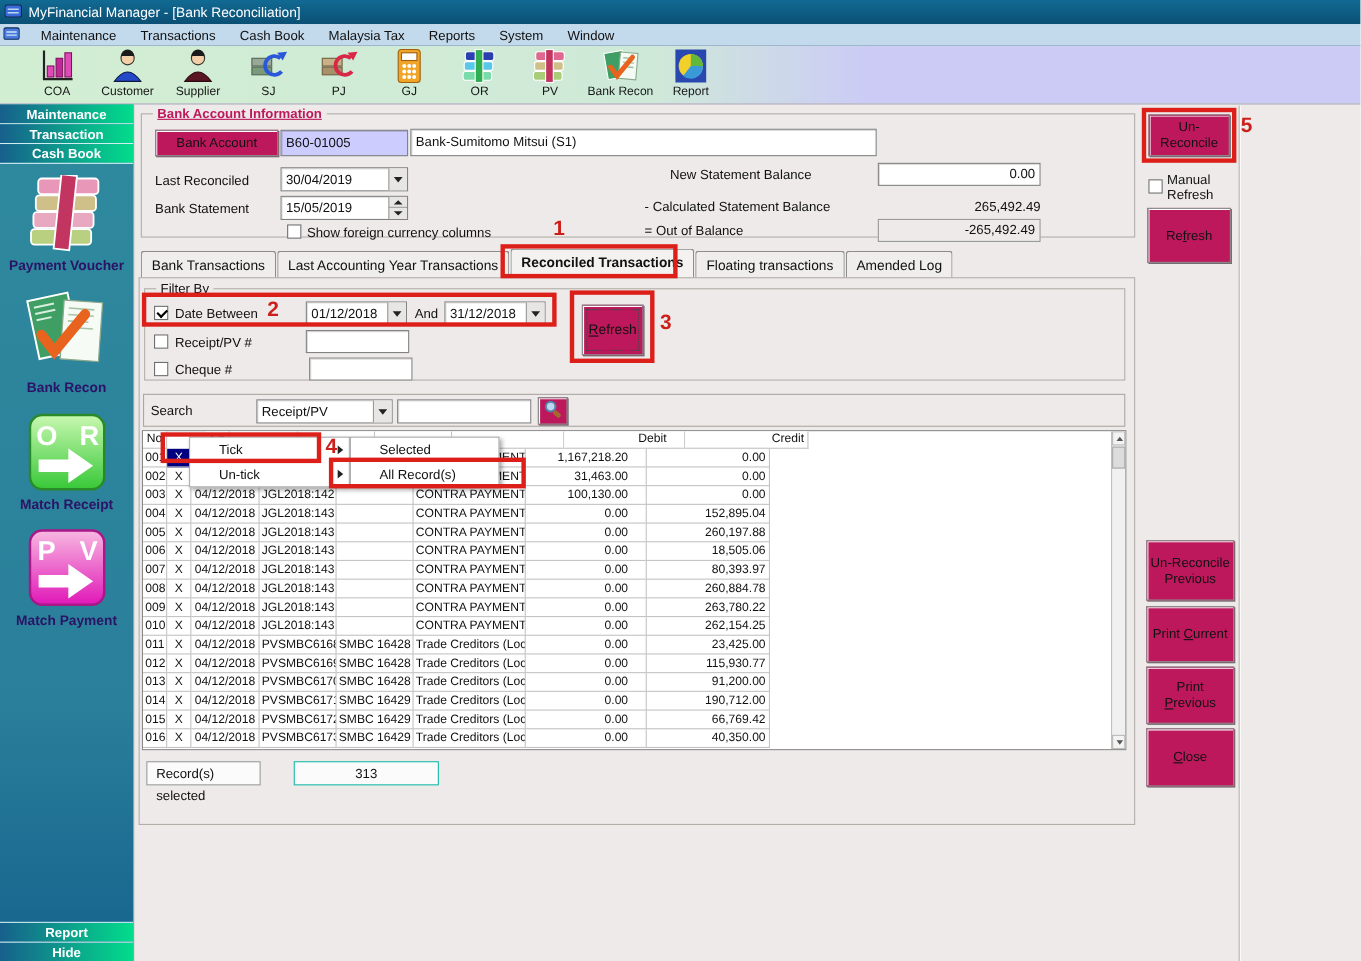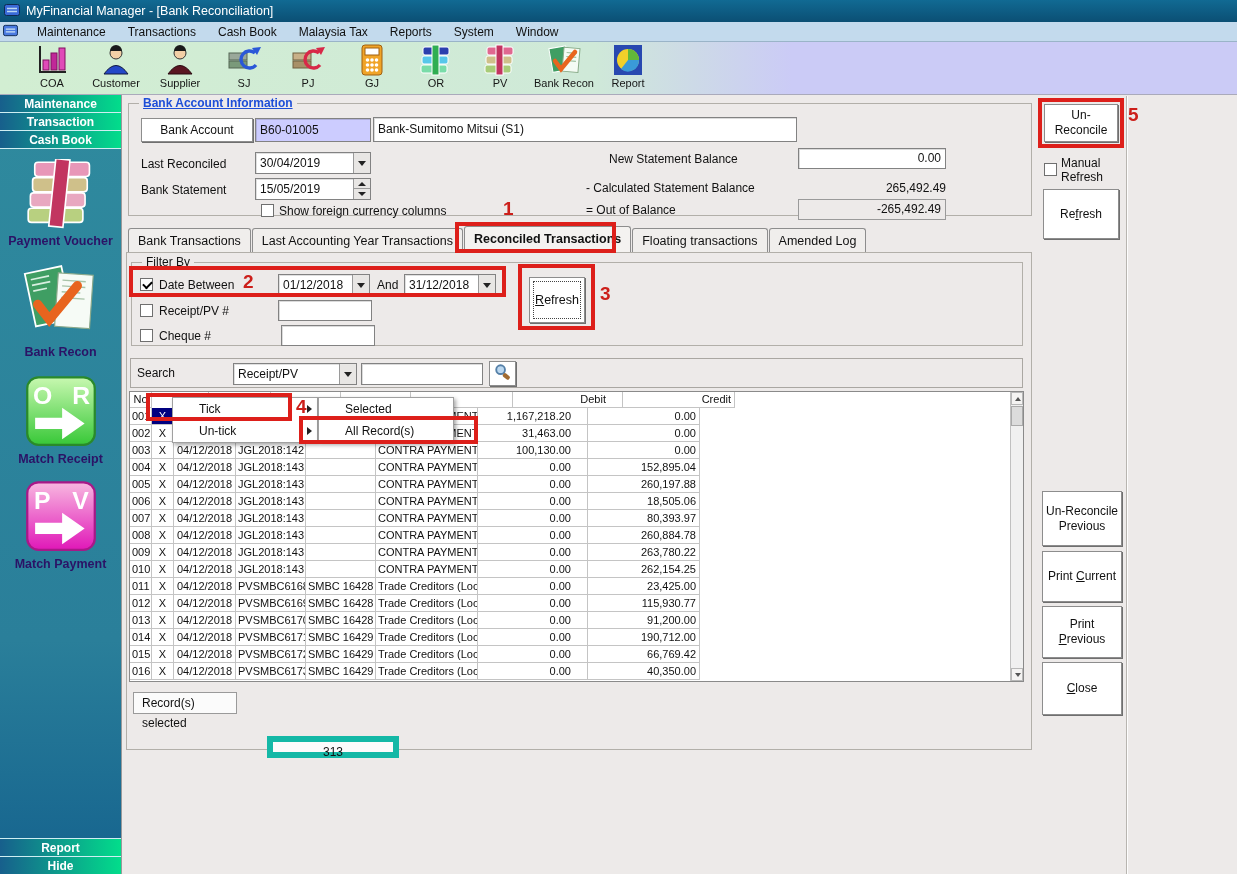--- a/index.html
+++ b/index.html
@@ -21,21 +21,21 @@
 
   
   #sidebar { position:absolute; left:0; top:95px; width:122px; height:779px; background:linear-gradient(180deg,#2f8a9e 0%,#2a7f9a 70%,#15638e 100%); border-right:1px solid #9a9a9a; }
   .side-header { height:18px; line-height:18px; text-align:center; color:#fff; font-weight:bold; font-size:12px; background:linear-gradient(90deg,#175f8c 0%,#02dd8b 100%); border-bottom:1px solid #cfeef2; cursor:pointer; }
   .side-item { display:flex; flex-direction:column; align-items:center; cursor:pointer; }
   .side-item .lbl { color:#2b1366; font-weight:bold; font-size:12.5px; margin-top:2px; white-space:nowrap; }
   #side-footer { position:absolute; left:0; bottom:0; width:100%; }
   .side-footer-bar { height:18px; line-height:18px; text-align:center; color:#fff; font-weight:bold; font-size:12px; background:linear-gradient(90deg,#175f8c 0%,#02dd8b 100%); border-top:1px solid #cfeef2; cursor:pointer; }
 
   
-  .btn3d { background:#ffffff; border:1px solid #8d8d8d; box-shadow:inset 1px 1px 0 #ffffff, 1px 1px 0 #6f6f6f; text-align:center; color:#111; cursor:pointer; }
+  .btn3d { background:#be185d; border:1px solid #8d8d8d; box-shadow:inset 1px 1px 0 #ffffff, 1px 1px 0 #6f6f6f; text-align:center; color:#111; cursor:pointer; }
   .inset { background:#fff; border:1px solid #828282; box-shadow:inset 1px 1px 0 rgba(0,0,0,.14); }
   .flat-sunken { background:#edeae9; border:1px solid #9a9a9a; }
   .cb { position:absolute; width:13px; height:13px; background:#fff; border:1px solid #6f6f6f; cursor:pointer; }
   .cb.checked::after { content:""; position:absolute; left:2px; top:2px; width:7px; height:4px; border-left:2px solid #000; border-bottom:2px solid #000; transform:rotate(-45deg); }
   .combo { position:absolute; background:#fff; border:1px solid #828282; box-shadow:inset 1px 1px 0 rgba(0,0,0,.12); }
   .combo .val { position:absolute; left:4px; top:0; right:18px; line-height:20px; font-size:12px; overflow:hidden; white-space:nowrap; }
   .combo .drop { position:absolute; right:0; top:0; bottom:0; width:17px; background:#e8e6e4; border-left:1px solid #9a9a9a; cursor:pointer; }
   .combo .drop::after { content:""; position:absolute; left:4px; top:8px; border-left:4px solid transparent; border-right:4px solid transparent; border-top:5px solid #222; }
   .spin-btn { position:absolute; right:0; width:17px; height:50%; background:#e8e6e4; border-left:1px solid #9a9a9a; cursor:pointer; }
   .spin-btn.up { top:0; border-bottom:1px solid #9a9a9a; }
@@ -306,21 +306,21 @@
       <span class="lbl">Match Payment</span>
     </div>
 
     <div id="side-footer">
       <div class="side-footer-bar">Report</div>
       <div class="side-footer-bar">Hide</div>
     </div>
   </div>
 
   <div class="fieldset" style="left:128px; top:103px; width:904px; height:113px;">
-    <span class="legend" style="color:#1d4ed8; font-weight:bold; text-decoration:underline;">Bank Account Information</span>
+    <span class="legend" style="color:#be185d; font-weight:bold; text-decoration:underline;">Bank Account Information</span>
 
     <button class="btn3d" style="position:absolute; left:12px; top:14px; width:112px; height:24px; font-size:12px;">Bank Account</button>
     <div class="inset" style="position:absolute; left:126px; top:14px; width:116px; height:24px; background:#ccccff; line-height:22px; padding-left:4px; font-size:12px;">B60-01005</div>
     <div class="inset" style="position:absolute; left:244px; top:13px; width:424px; height:25px; line-height:23px; padding-left:4px; font-size:12px;">Bank-Sumitomo Mitsui (S1)</div>
 
     <span class="lab" style="left:12px; top:53px;">Last Reconciled</span>
     <div class="combo" style="left:126px; top:48px; width:116px; height:22px;">
       <span class="val">30/04/2019</span>
       <span class="drop"></span>
     </div>
@@ -570,21 +570,21 @@
         </div>
       </div>
     <div id="vscroll">
       <span class="sb-arrow up"></span>
       <div id="sb-thumb"></div>
       <span class="sb-arrow dn"></span>
     </div>
   </div>
 
   <div style="position:absolute; left:133px; top:692px; width:104px; height:22px; border:1px solid #9a9a9a; background:#fbfbfb; line-height:20px; padding-left:8px; font-size:12px;">Record(s) selected</div>
-  <div style="position:absolute; left:267px; top:692px; width:132px; height:22px; border:6px solid #14b8a6; background:#fbfbfb; line-height:20px; text-align:center; font-size:12px;margin-top:44px;">313</div>
+  <div style="position:absolute; left:267px; top:692px; width:132px; height:22px; border:1px solid #14b8a6; background:#fbfbfb; line-height:20px; text-align:center; font-size:12px;">313</div>
 
   <div class="cmenu" style="left:172px; top:397px; width:146px;">
     <div class="cmenu-item"><span>Tick</span><span class="sub-arrow"></span></div>
     <div class="cmenu-item"><span>Un-tick</span><span class="sub-arrow"></span></div>
   </div>
   <div class="cmenu" style="left:318px; top:397px; width:136px;">
     <div class="cmenu-item">Selected Record(s)</div>
     <div class="cmenu-item">All Record(s)</div>
   </div>
 

